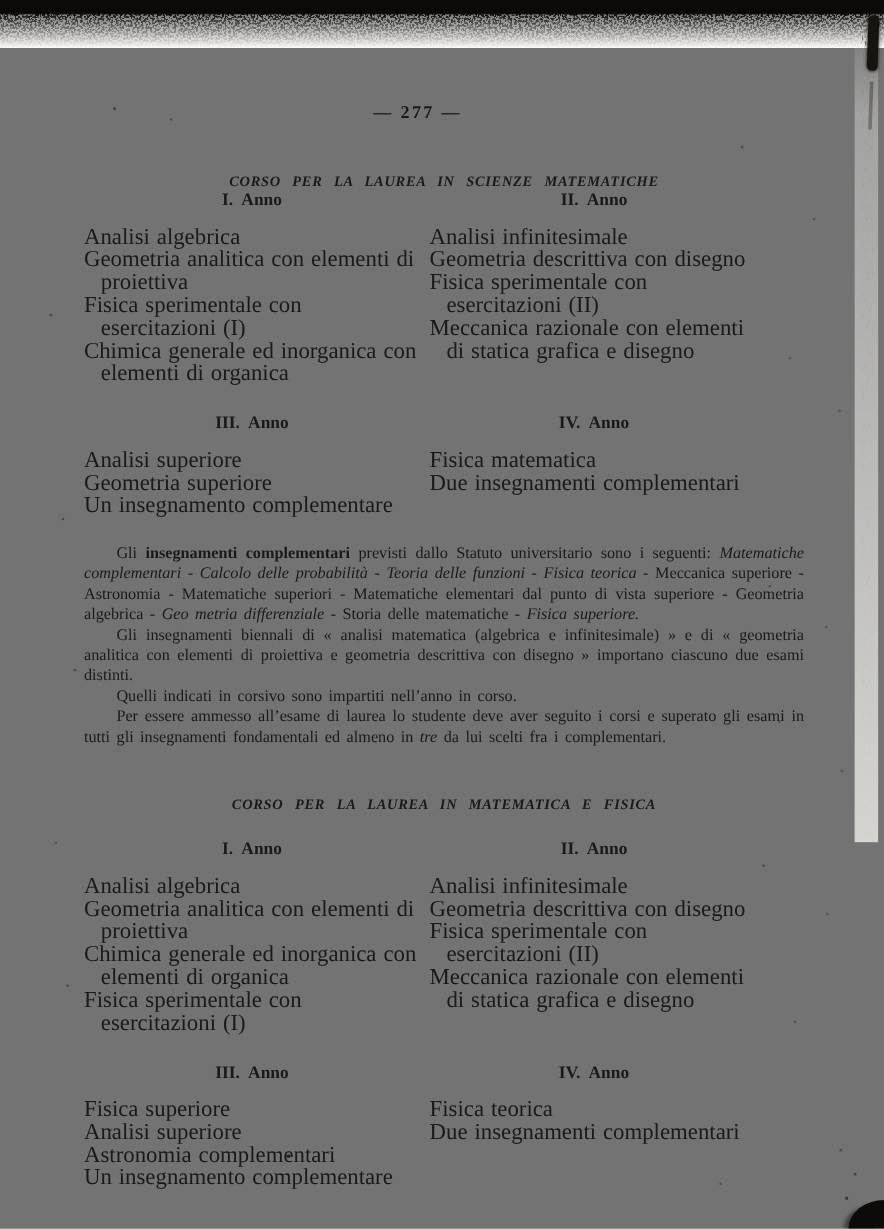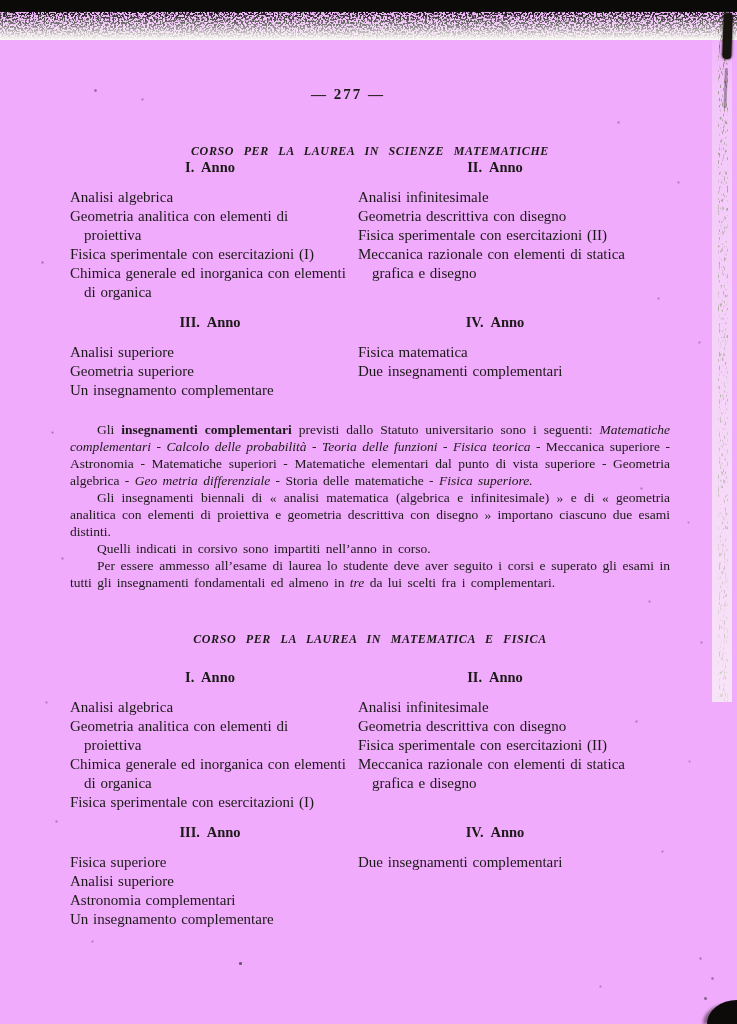--- a/index.html
+++ b/index.html
@@ -5,21 +5,21 @@
   html,body{margin:0;padding:0;}
   body{
     width:737px;height:1024px;
     background:#e9e9e6;
     font-family:"Liberation Serif", serif;
     overflow:hidden;
   }
   .page{
     position:relative;
     width:737px;height:1024px;
-    background:#f0abfc;
+    background:#737373;
     color:#1c1a18;
     overflow:hidden;
   }
   
   .top-band{
     position:absolute;top:0;left:0;width:737px;height:12px;
     background:#0b0a09;
   }
   .top-noise{position:absolute;top:10px;left:0;}
   .right-streak{position:absolute;top:12px;left:712px;}
@@ -69,22 +69,22 @@
   }
   .section-title.second{}
   .years-row{display:flex;}
   .year-col{box-sizing:border-box;}
   .col-left{width:288px;padding-right:8px;}
   .col-right{width:312px;padding-right:38px;}
   .year-heading{
     text-align:center;
     font-weight:bold;font-size:14.5px;word-spacing:4px;
   }
-  .row2 .year-heading{margin-top:12px;}
-  .course-list{margin-top:12px;font-size:15px;line-height:19px;word-spacing:1px;}
+  .row2 .year-heading{margin-top:24px;}
+  .course-list{margin-top:12px;font-size:19px;line-height:19px;word-spacing:1px;}
   .course{padding-left:14px;text-indent:-14px;}
   .paragraphs{margin-top:21px;}
   .para{
     margin:0;
     font-size:13.5px;line-height:17px;
     text-align:justify;text-indent:27px;word-spacing:2px;
   }
   .para em{font-style:italic;}
   .para strong{font-weight:bold;}
   .sec2-head{margin-top:22px;}
@@ -210,19 +210,20 @@
         <div class="course-list">
             <div class="course">Fisica superiore</div>
             <div class="course">Analisi superiore</div>
             <div class="course">Astronomia complementari</div>
             <div class="course">Un insegnamento complementare</div>
           </div>
       </div>
       <div class="year-col col-right">
         <div class="year-heading">IV. Anno</div>
         <div class="course-list">
+            <div class="course">Fisica teorica</div>
             <div class="course">Due insegnamenti complementari</div>
           </div>
       </div>
     </div>
 
   </div>
 </div>
 
 </body></html>

